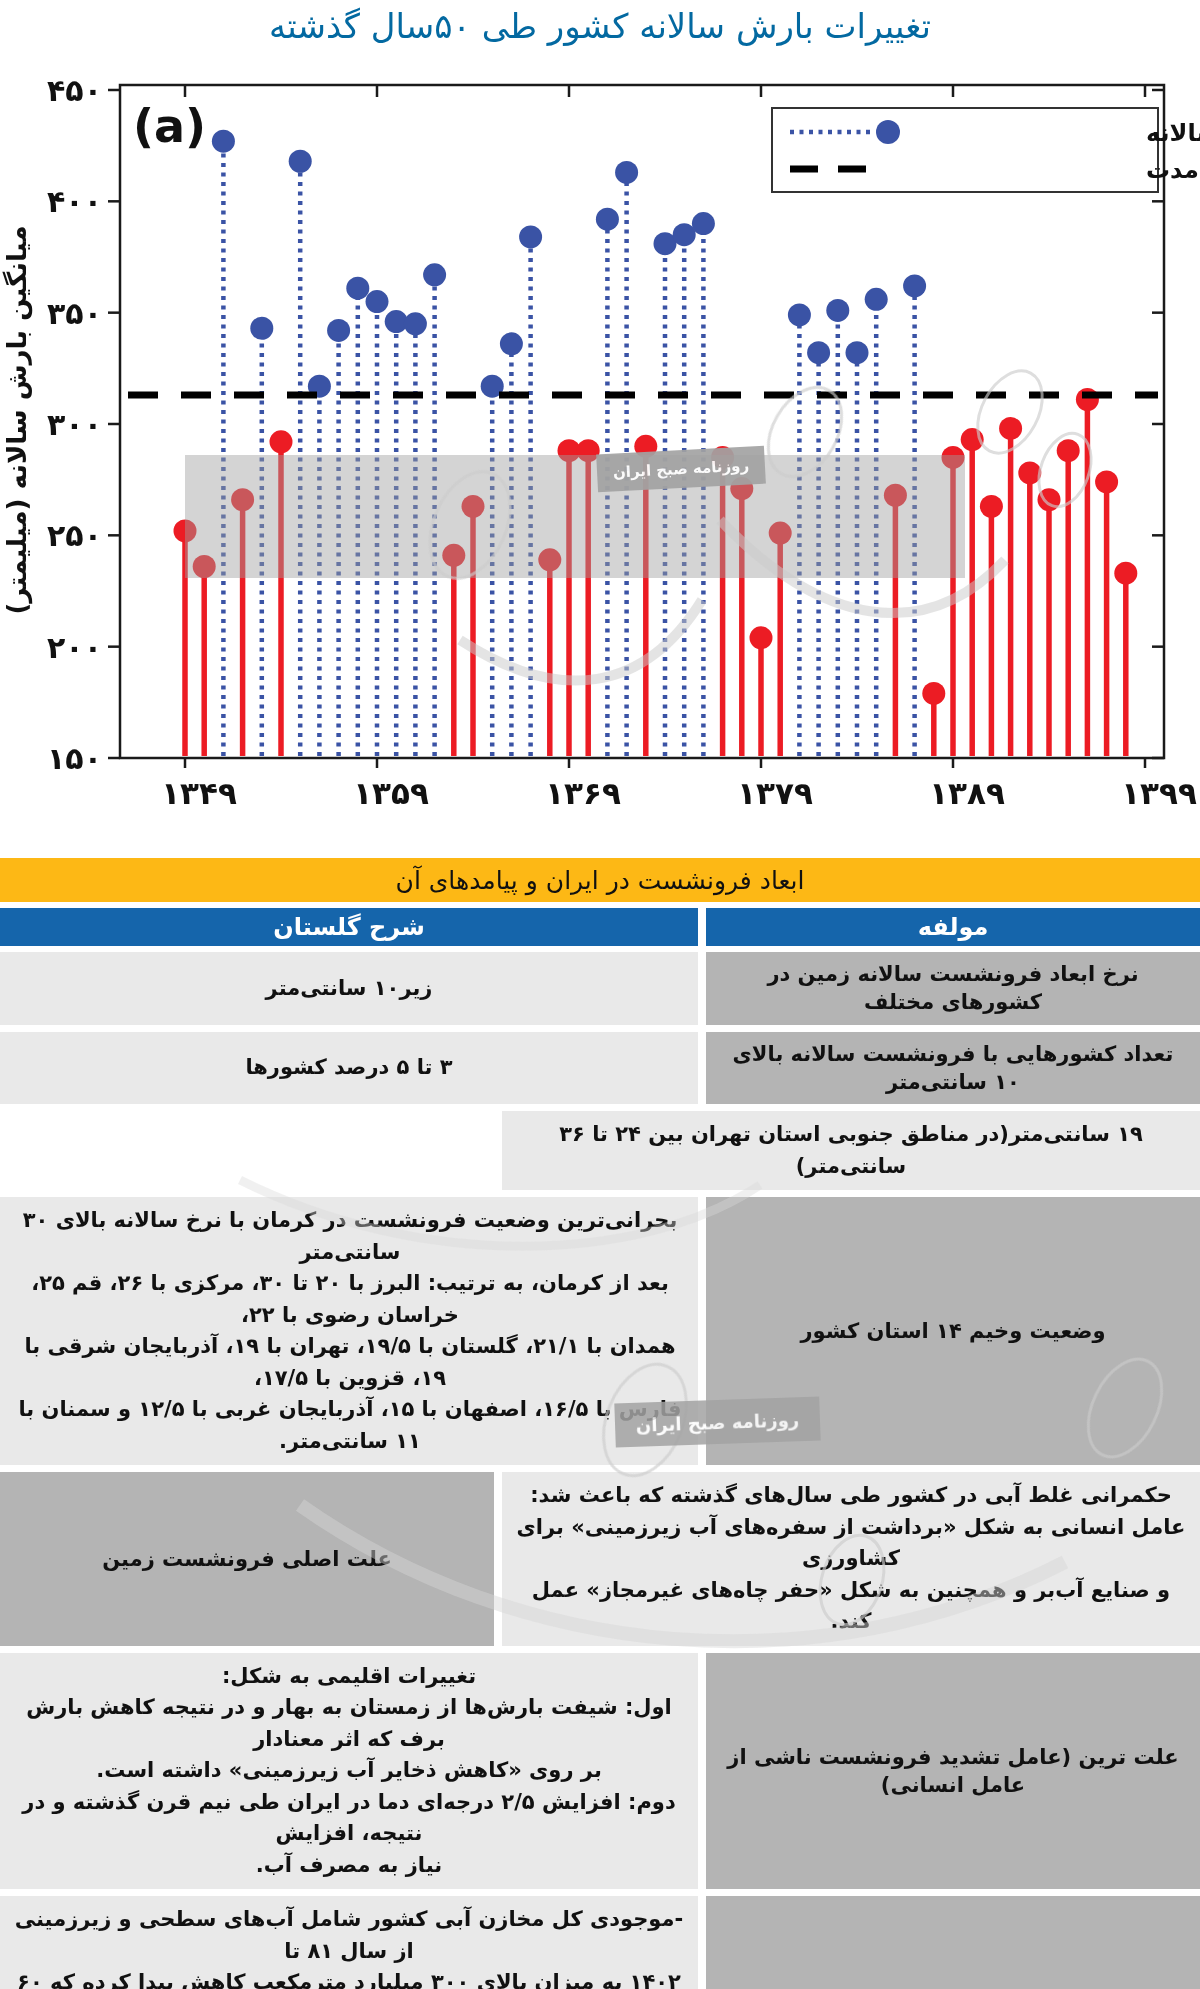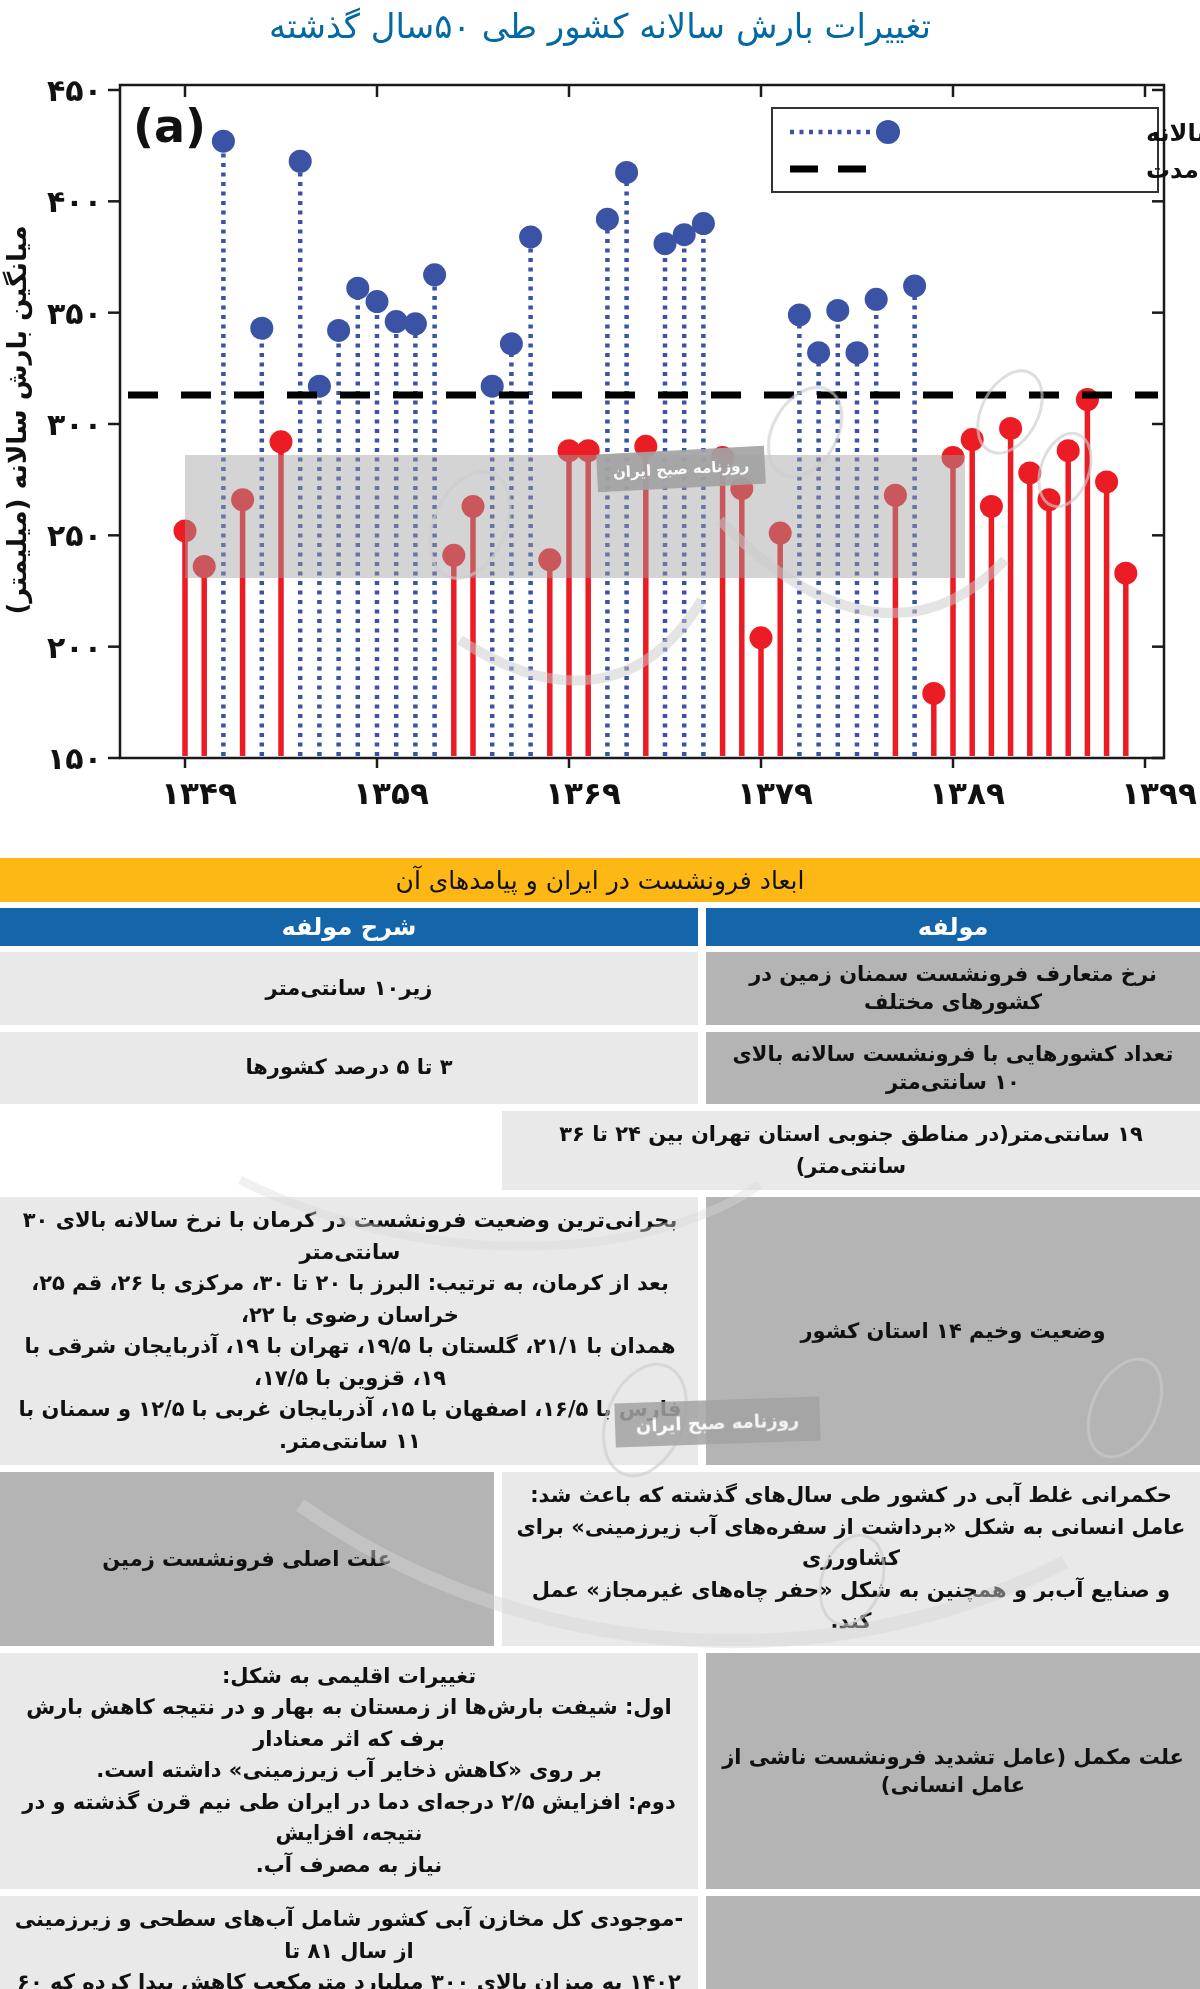--- a/index.html
+++ b/index.html
@@ -185,25 +185,25 @@
       <line x1="790" y1="169" x2="880" y2="169" stroke="#000" stroke-width="7" stroke-dasharray="28,20"></line>
       <text x="1146" y="178" text-anchor="end" font-size="24" font-weight="bold" fill="#111" direction="rtl">میانگین بلند مدت</text>
     </svg>
 
   <div class="wm-chip" style="left:597px;top:450px;width:168px;height:38px;transform:rotate(-3deg);">روزنامه صبح ایران</div>
 
   <div class="table-wrap">
     <div class="tbl-title">ابعاد فرونشست در ایران و پیامدهای آن</div>
     <div class="tbl-header">
       <div class="hdr comp">مولفه</div>
-      <div class="hdr desc">شرح مولفه</div>
+      <div class="hdr desc">شرح گلستان</div>
     </div>
     <div id="tbl-rows">
         <div class="row">
-          <div class="cell comp" style="min-height: 54px;">نرخ متعارف فرونشست سمنان زمین در کشورهای مختلف</div>
+          <div class="cell comp" style="min-height: 54px;">نرخ ابعاد فرونشست سالانه زمین در کشورهای مختلف</div>
           <div class="cell desc" style="min-height: 54px;">زیر۱۰ سانتی‌متر</div>
         </div>
         <div class="row">
           <div class="cell comp" style="min-height: 57px;">تعداد کشورهایی با فرونشست سالانه بالای ۱۰ سانتی‌متر</div>
           <div class="cell desc" style="min-height: 57px;">۳ تا ۵ درصد کشورها</div>
         </div>
         <div class="row">
           <div class="cell desc" style="min-height: 41px;">۱۹ سانتی‌متر(در مناطق جنوبی استان تهران بین ۲۴ تا ۳۶ سانتی‌متر)</div>
         </div>
         <div class="row">
@@ -213,21 +213,21 @@
 همدان با ۲۱/۱، گلستان با ۱۹/۵، تهران با ۱۹، آذربایجان شرقی با ۱۹، قزوین با ۱۷/۵،
 فارس با ۱۶/۵، اصفهان با ۱۵، آذربایجان غربی با ۱۲/۵ و سمنان با ۱۱ سانتی‌متر.</div>
         </div>
         <div class="row">
           <div class="cell desc" style="min-height: 96px;">حکمرانی غلط آبی در کشور طی سال‌های گذشته که باعث شد:
 عامل انسانی به شکل «برداشت از سفره‌های آب زیرزمینی» برای کشاورزی
 و صنایع آب‌بر و همچنین به شکل «حفر چاه‌های غیرمجاز» عمل کند.</div>
           <div class="cell comp" style="min-height: 96px;">علت اصلی فرونشست زمین</div>
         </div>
         <div class="row">
-          <div class="cell comp" style="min-height: 178px;">علت مکمل (عامل تشدید فرونشست ناشی از عامل انسانی)</div>
+          <div class="cell comp" style="min-height: 178px;">علت ترین (عامل تشدید فرونشست ناشی از عامل انسانی)</div>
           <div class="cell desc" style="min-height: 178px;">تغییرات اقلیمی به شکل:
 اول: شیفت بارش‌ها از زمستان به بهار و در نتیجه کاهش بارش برف که اثر معنادار
 بر روی «کاهش ذخایر آب زیرزمینی» داشته است.
 دوم: افزایش ۲/۵ درجه‌ای دما در ایران طی نیم قرن گذشته و در نتیجه، افزایش
 نیاز به مصرف آب.</div>
         </div>
         <div class="row">
           <div class="cell comp" style="min-height: 270px;">وضعیت ذخایر آبی کشور که باعث فرونشست شده است</div>
           <div class="cell desc" style="min-height: 270px;">-موجودی کل مخازن آبی کشور شامل آب‌های سطحی و زیرزمینی از سال ۸۱ تا
 ۱۴۰۲ به میزان بالای ۳۰۰ میلیارد مترمکعب کاهش پیدا کرده که ۶۰ درصد این

